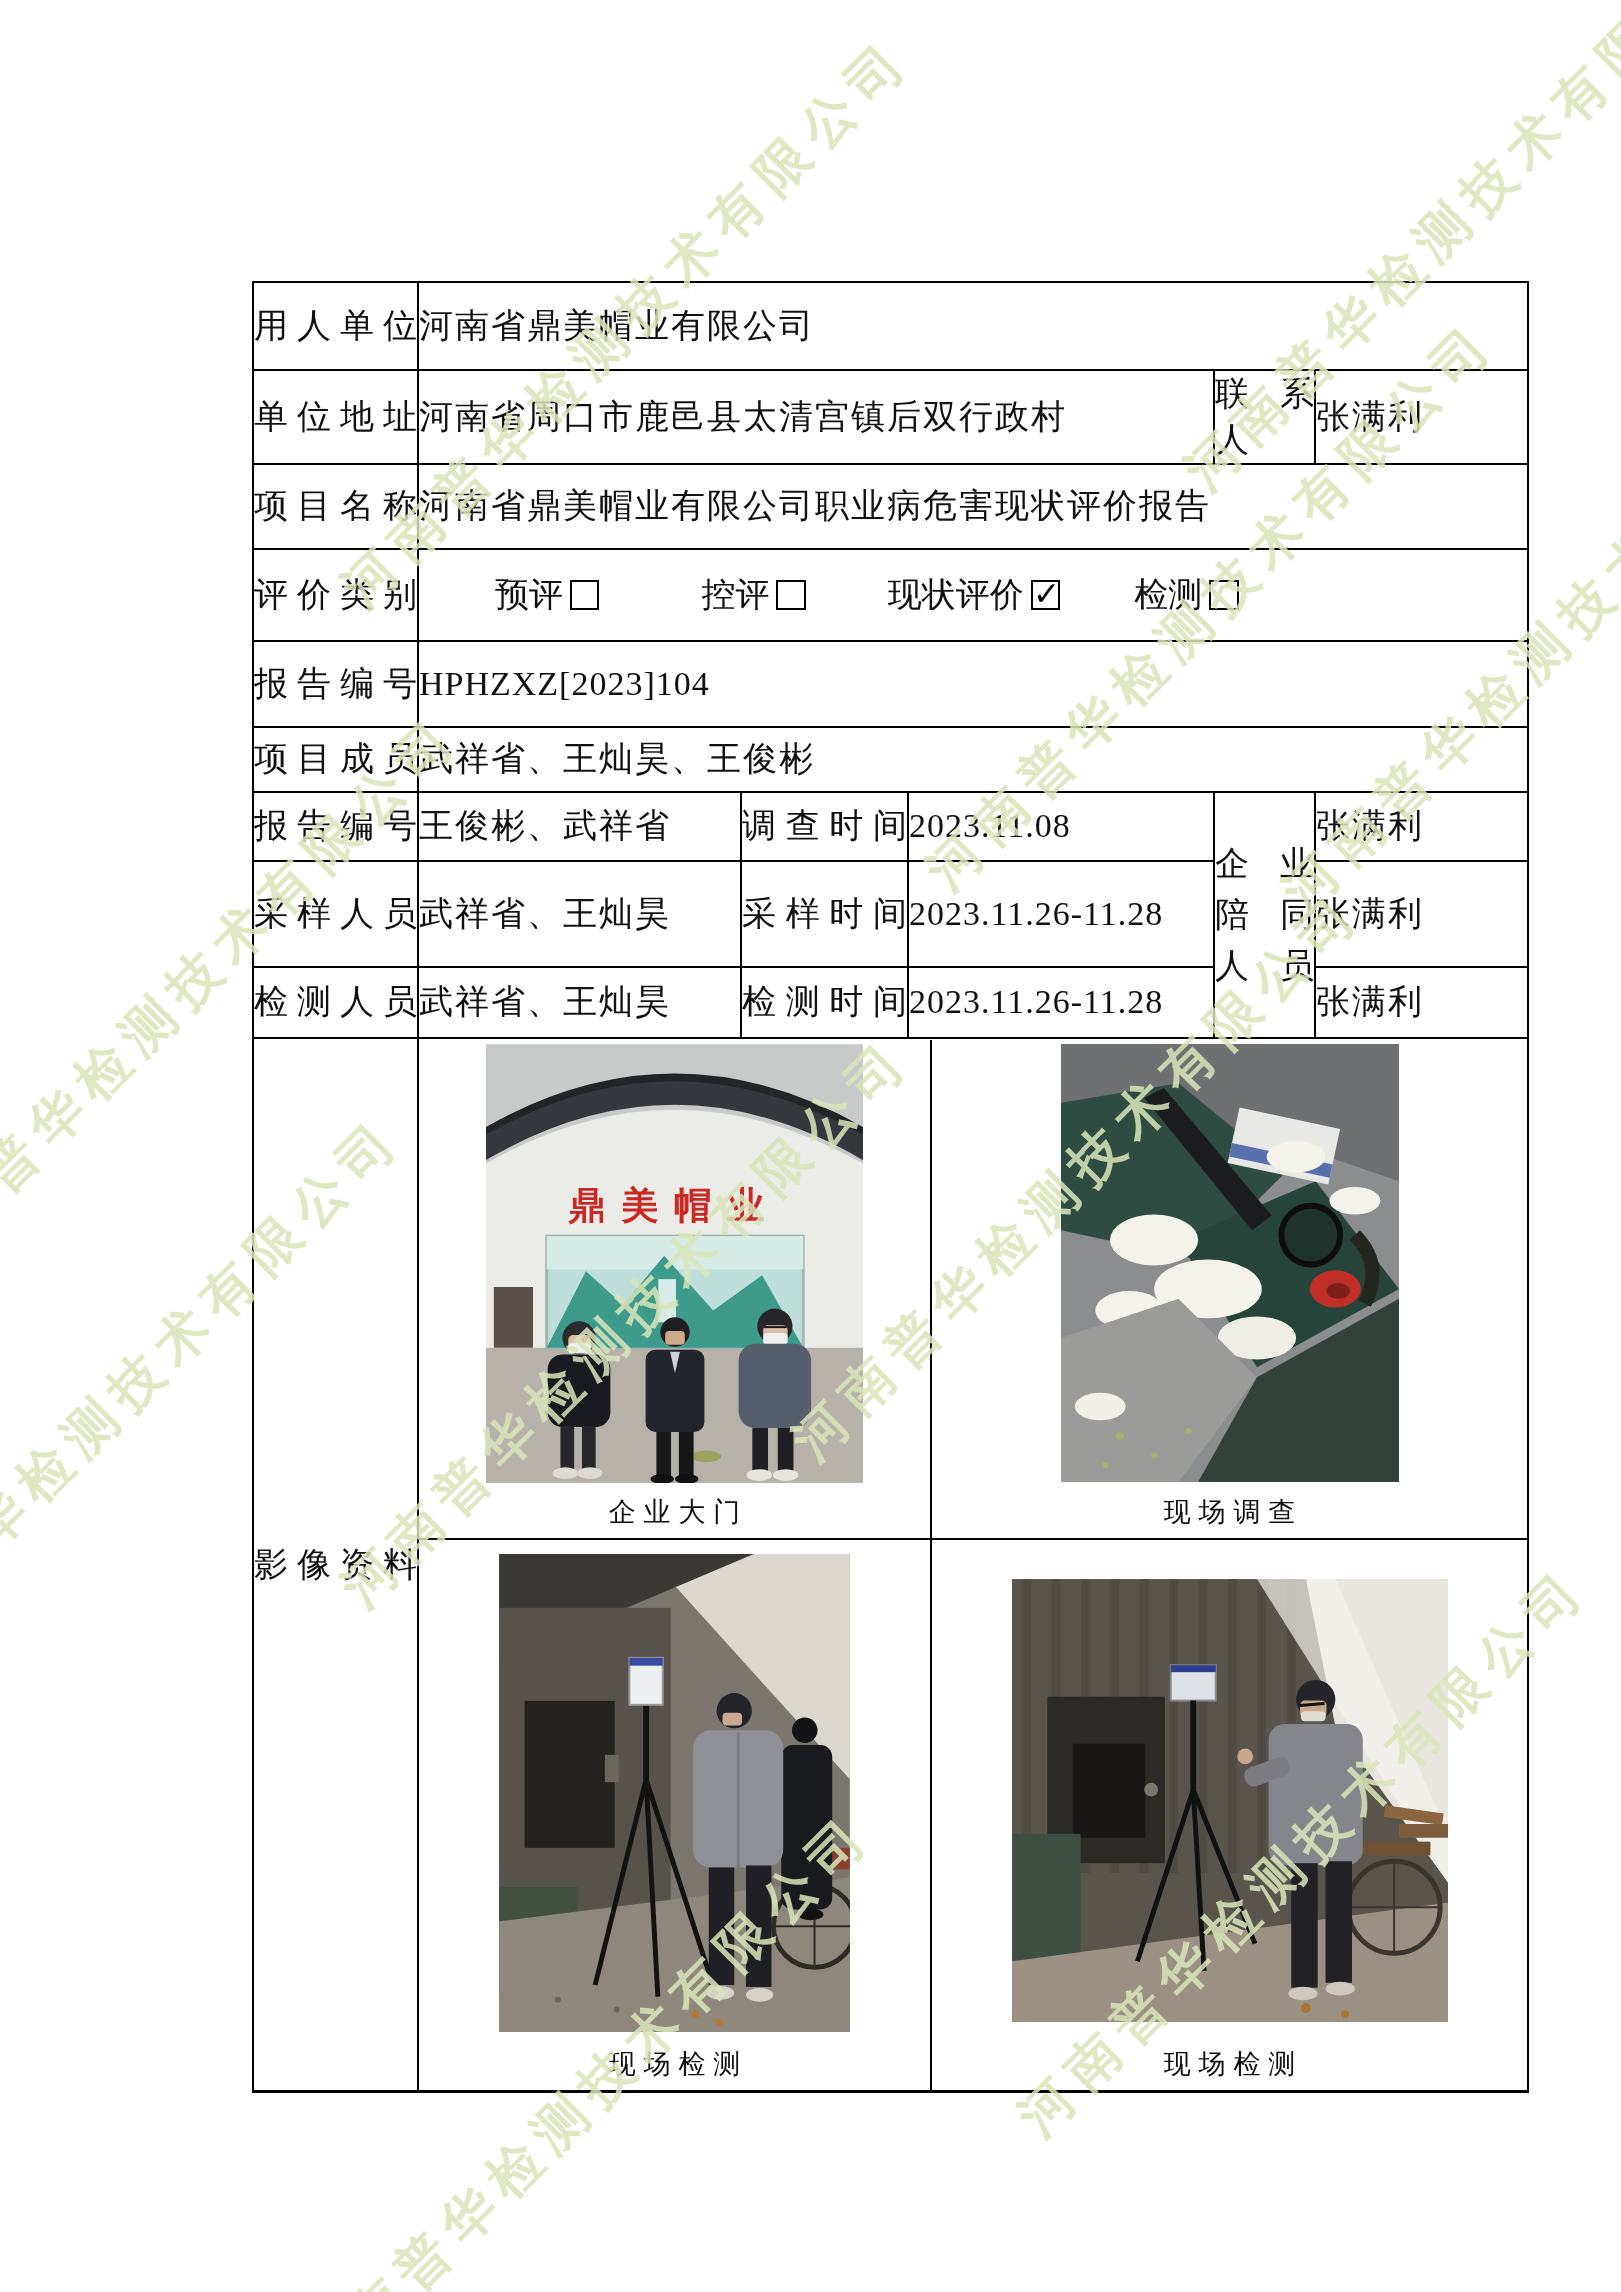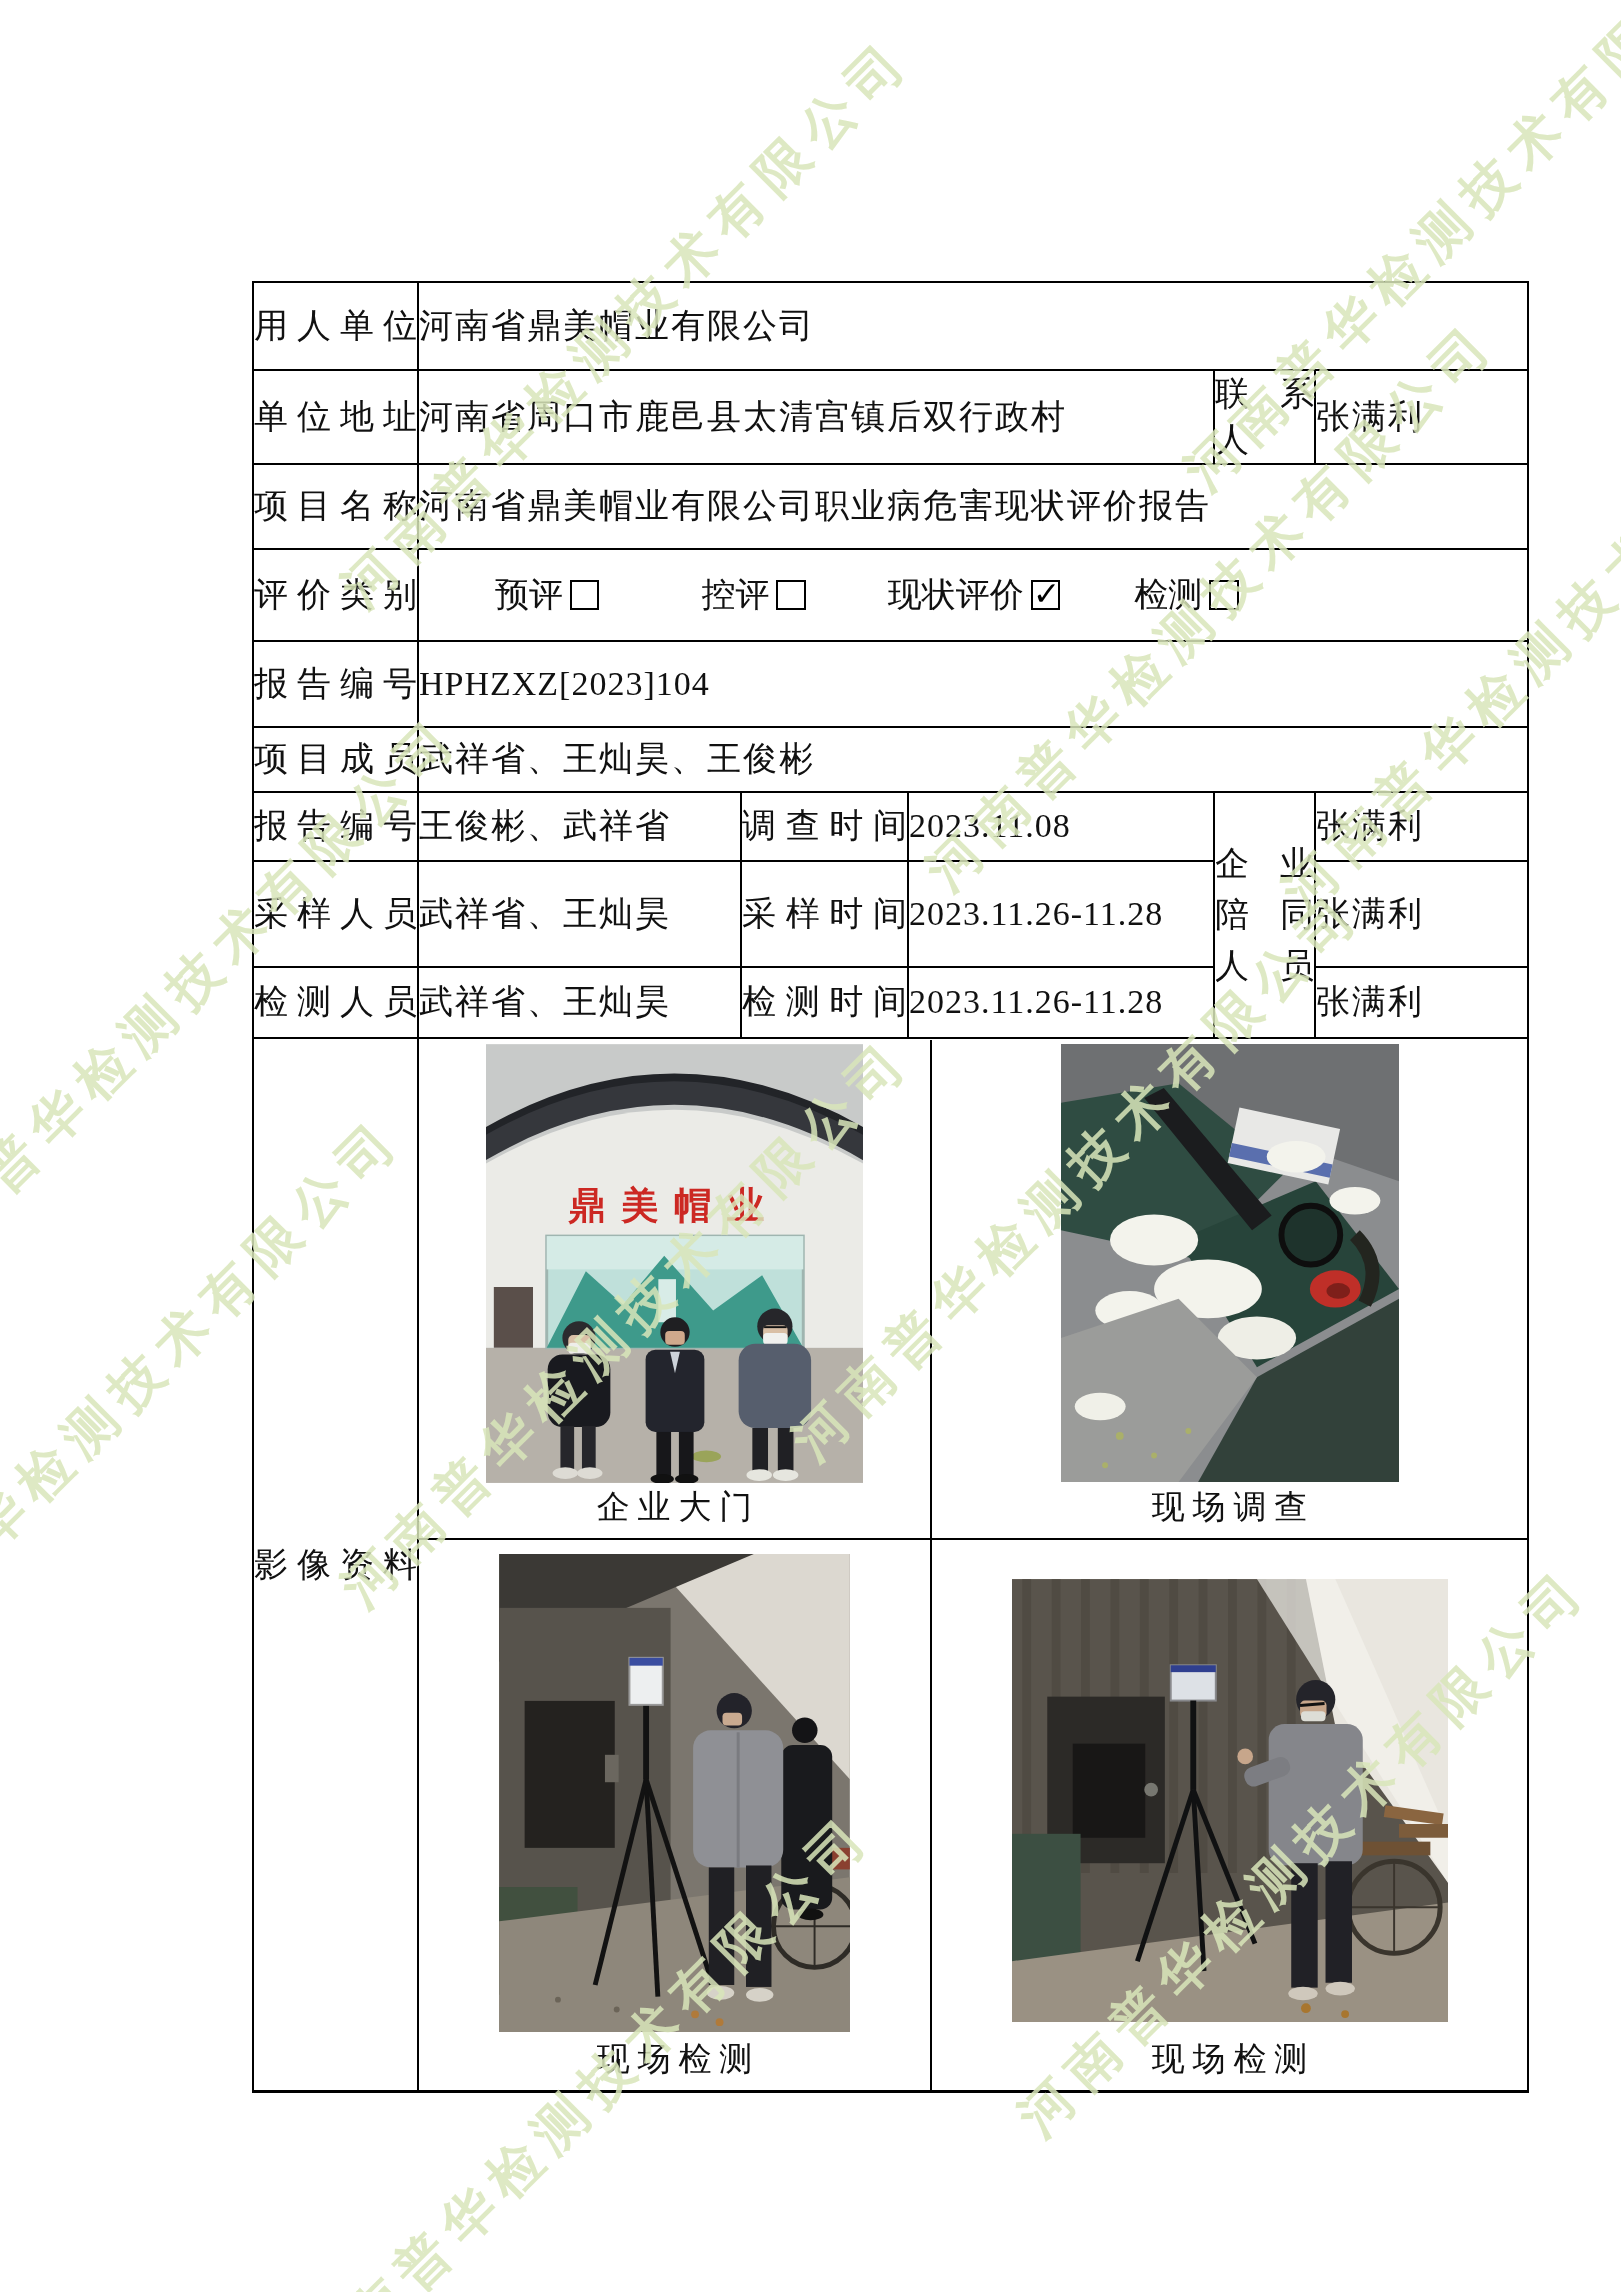--- a/index.html
+++ b/index.html
@@ -44,21 +44,21 @@
   .media-grid{display:grid;grid-template-columns:513px 1fr;grid-template-rows:500px 1fr;width:100%;height:1050px;}
   .media-cell{display:flex;flex-direction:column;align-items:center;}
   .media-cell.c1{border-right:2px solid #000;border-bottom:2px solid #000;}
   .media-cell.c2{border-bottom:2px solid #000;}
   .media-cell.c3{border-right:2px solid #000;}
   .photo{display:block;}
   .photo.p1{margin-top:4.9px;}
   .photo.p2{margin-top:4.9px;}
   .photo.p3{margin-top:14.7px;}
   .photo.p4{margin-top:39px;}
-  .caption{margin-top:auto;margin-bottom:7.8px;font-size:33px;letter-spacing:7.8px;padding-left:7.8px;}
+  .caption{margin-top:auto;margin-bottom:7.8px;font-size:27px;letter-spacing:7.8px;padding-left:7.8px;}
   
   .wm{
     position:absolute;white-space:nowrap;z-index:40;pointer-events:none;
     font-size:53px;letter-spacing:11.8px;opacity:.85;font-weight:bold;
     transform:translate(-50%,-50%) rotate(-45deg);
     font-family:"Liberation Serif","DejaVu Serif",serif;
   }
 </style>
 </head>
 <body>

